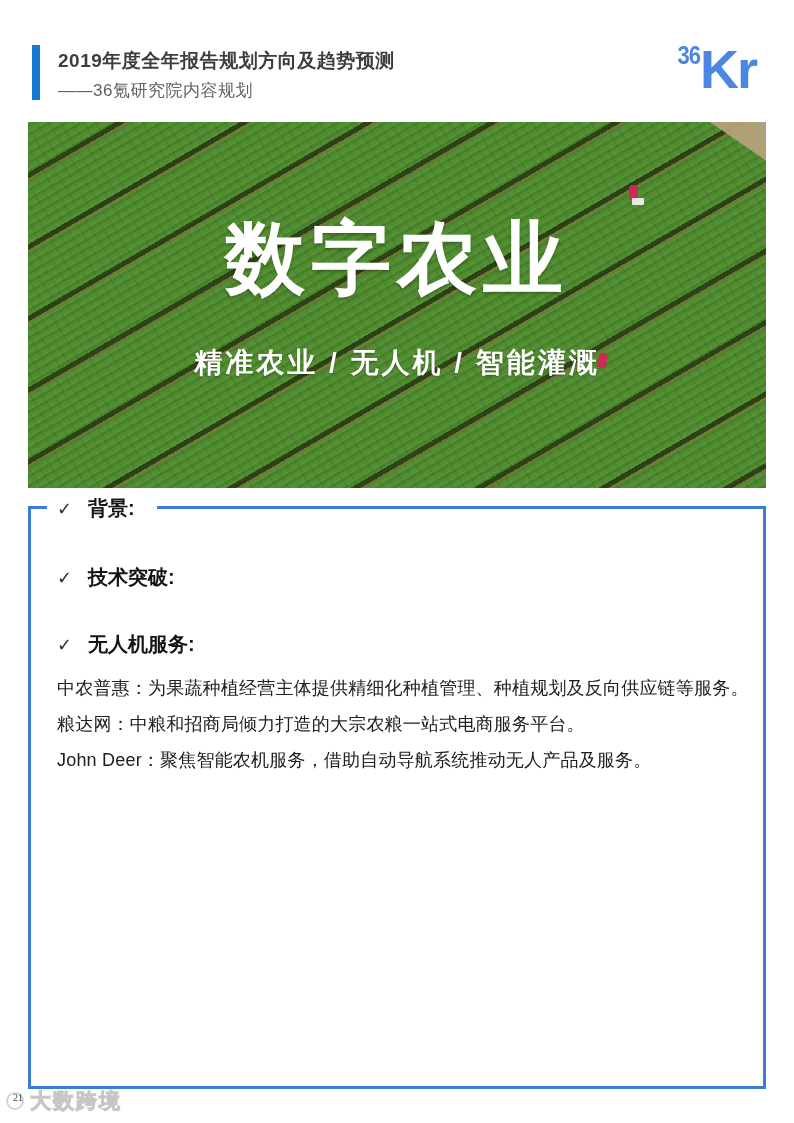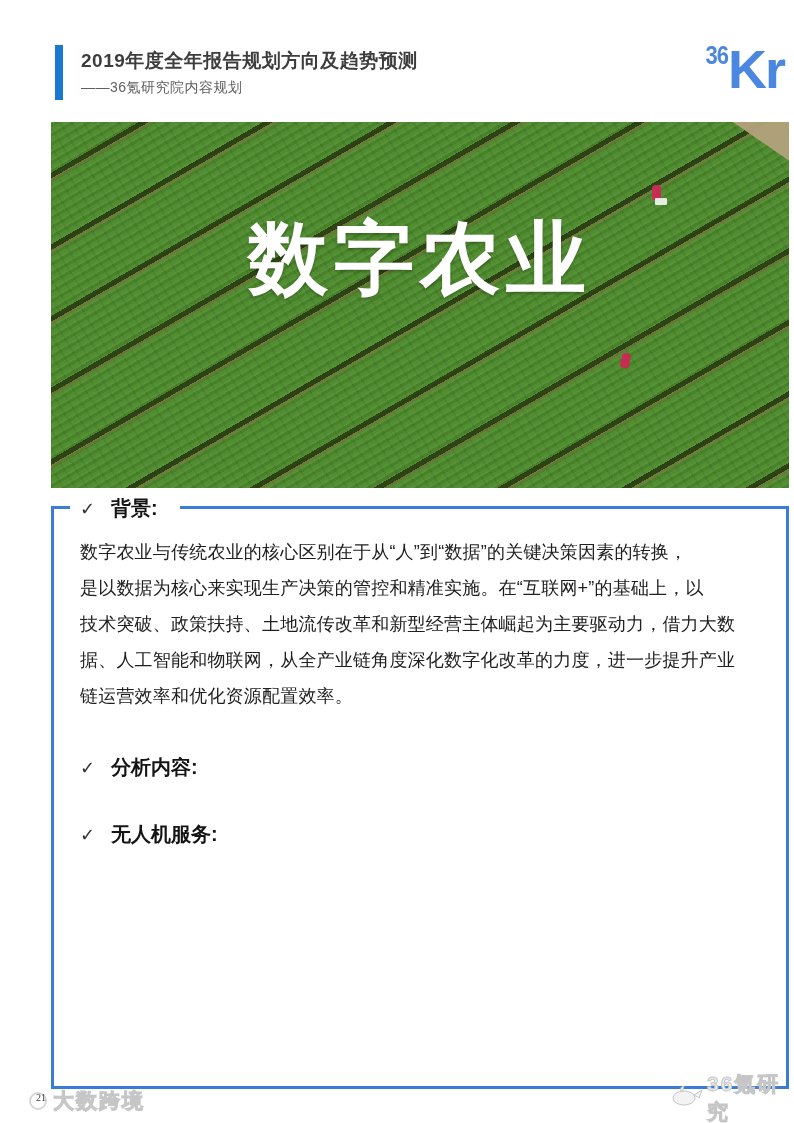--- a/index.html
+++ b/index.html
@@ -3,37 +3,37 @@
 <meta charset="utf-8">
 <style>
   * { margin: 0; padding: 0; box-sizing: border-box; }
   html, body { background: #ffffff; }
   body {
     width: 794px; height: 1123px;
     position: relative;
     font-family: "Liberation Sans", "DejaVu Sans", sans-serif;
     overflow: hidden;
   }
-  .page { position: absolute; inset: 0; margin-left: 23px; }
+  .page { position: absolute; inset: 0; }
 
   
   .accent-bar {
     position: absolute; left: 32px; top: 45px;
     width: 8px; height: 55px; background: #1779cf;
   }
   .hdr-title {
     position: absolute; left: 58px; top: 48px;
     font-size: 19px; font-weight: 700; color: #3d3d3d; letter-spacing: 0.5px;
   }
   .hdr-subtitle {
     position: absolute; left: 58px; top: 79px;
-    font-size: 14px; font-weight: 400; color: #606060; letter-spacing: 0.5px;
+    font-size: 17px; font-weight: 400; color: #606060; letter-spacing: 0.5px;
   }
   .logo-36kr {
-    position: absolute; right: 10px; top: 42px;
+    position: absolute; right: 38px; top: 42px;
     color: #4b87e0; display: flex; align-items: flex-start; line-height: 1;
   }
   .logo-36 { font-size: 22px; font-weight: 800; letter-spacing: -1px; margin-top: 3px; transform: scaleY(1.15); }
   .logo-kr { font-size: 54px; font-weight: 800; letter-spacing: -2px; }
 
   
   .hero {
     position: absolute; left: 28px; top: 122px; width: 738px; height: 366px;
     background-color: #4e8c2d;
     background-image:
@@ -142,64 +142,51 @@
   <div class="logo-36kr">
     <span class="logo-36">36</span>
       <span class="logo-kr">Kr</span>
   </div>
 
   <div class="hero">
     <div class="hero-corner"></div>
     <span class="figure figure-1"></span>
     <span class="figure figure-2"></span>
     <div class="hero-title">数字农业</div>
+    <div class="hero-subtitle">精准农业 / 无人机 / 智能灌溉</div>
   </div>
 
   <div class="content-box">
 
     <div class="section first">
       <div class="section-heading">
         <span class="check">✓</span>
         <span>背景:</span>
       </div>
-      <div class="section-body">数字农业与传统农业的核心区别在于从“人”到“数据”的关键决策因素的转换，
-是以数据为核心来实现生产决策的管控和精准实施。在“互联网+”的基础上，以
-技术突破、政策扶持、土地流传改革和新型经营主体崛起为主要驱动力，借力大数
-据、人工智能和物联网，从全产业链角度深化数字化改革的力度，进一步提升产业
-链运营效率和优化资源配置效率。</div>
     </div>
 
     <div class="section analysis">
       <div class="section-heading">
         <span class="check">✓</span>
-        <span>分析内容:</span>
+        <span>技术突破:</span>
       </div>
     </div>
 
     <div class="section companies">
       <div class="section-heading">
         <span class="check">✓</span>
         <span>无人机服务:</span>
       </div>
+      <div class="section-body">中农普惠：为果蔬种植经营主体提供精细化种植管理、种植规划及反向供应链等服务。
+粮达网：中粮和招商局倾力打造的大宗农粮一站式电商服务平台。
+John Deer：聚焦智能农机服务，借助自动导航系统推动无人产品及服务。</div>
     </div>
 
   </div>
 
   <div class="wm-left">
     <span class="wm-circle"></span>
     <span class="wm-text">大数跨境</span>
   </div>
   <div class="page-number">21</div>
 
-  <div class="wm-right">
-    <span class="whale-icon">
-      <svg width="32" height="22" viewBox="0 0 32 22">
-        <g fill="#f3f3f3" stroke="#c6c6c6" stroke-width="1">
-          <ellipse cx="13" cy="13" rx="11" ry="7"></ellipse>
-          <path d="M23,10 L31,5 L28,13 Z"></path>
-          <path d="M10,6 C9,3 11,1 13,1 C12,3 12,5 12,6 Z"></path>
-        </g>
-      </svg>
-    </span>
-    <span class="wm-text">36氪研究</span>
-  </div>
 
 </div>
 
 </body></html>

